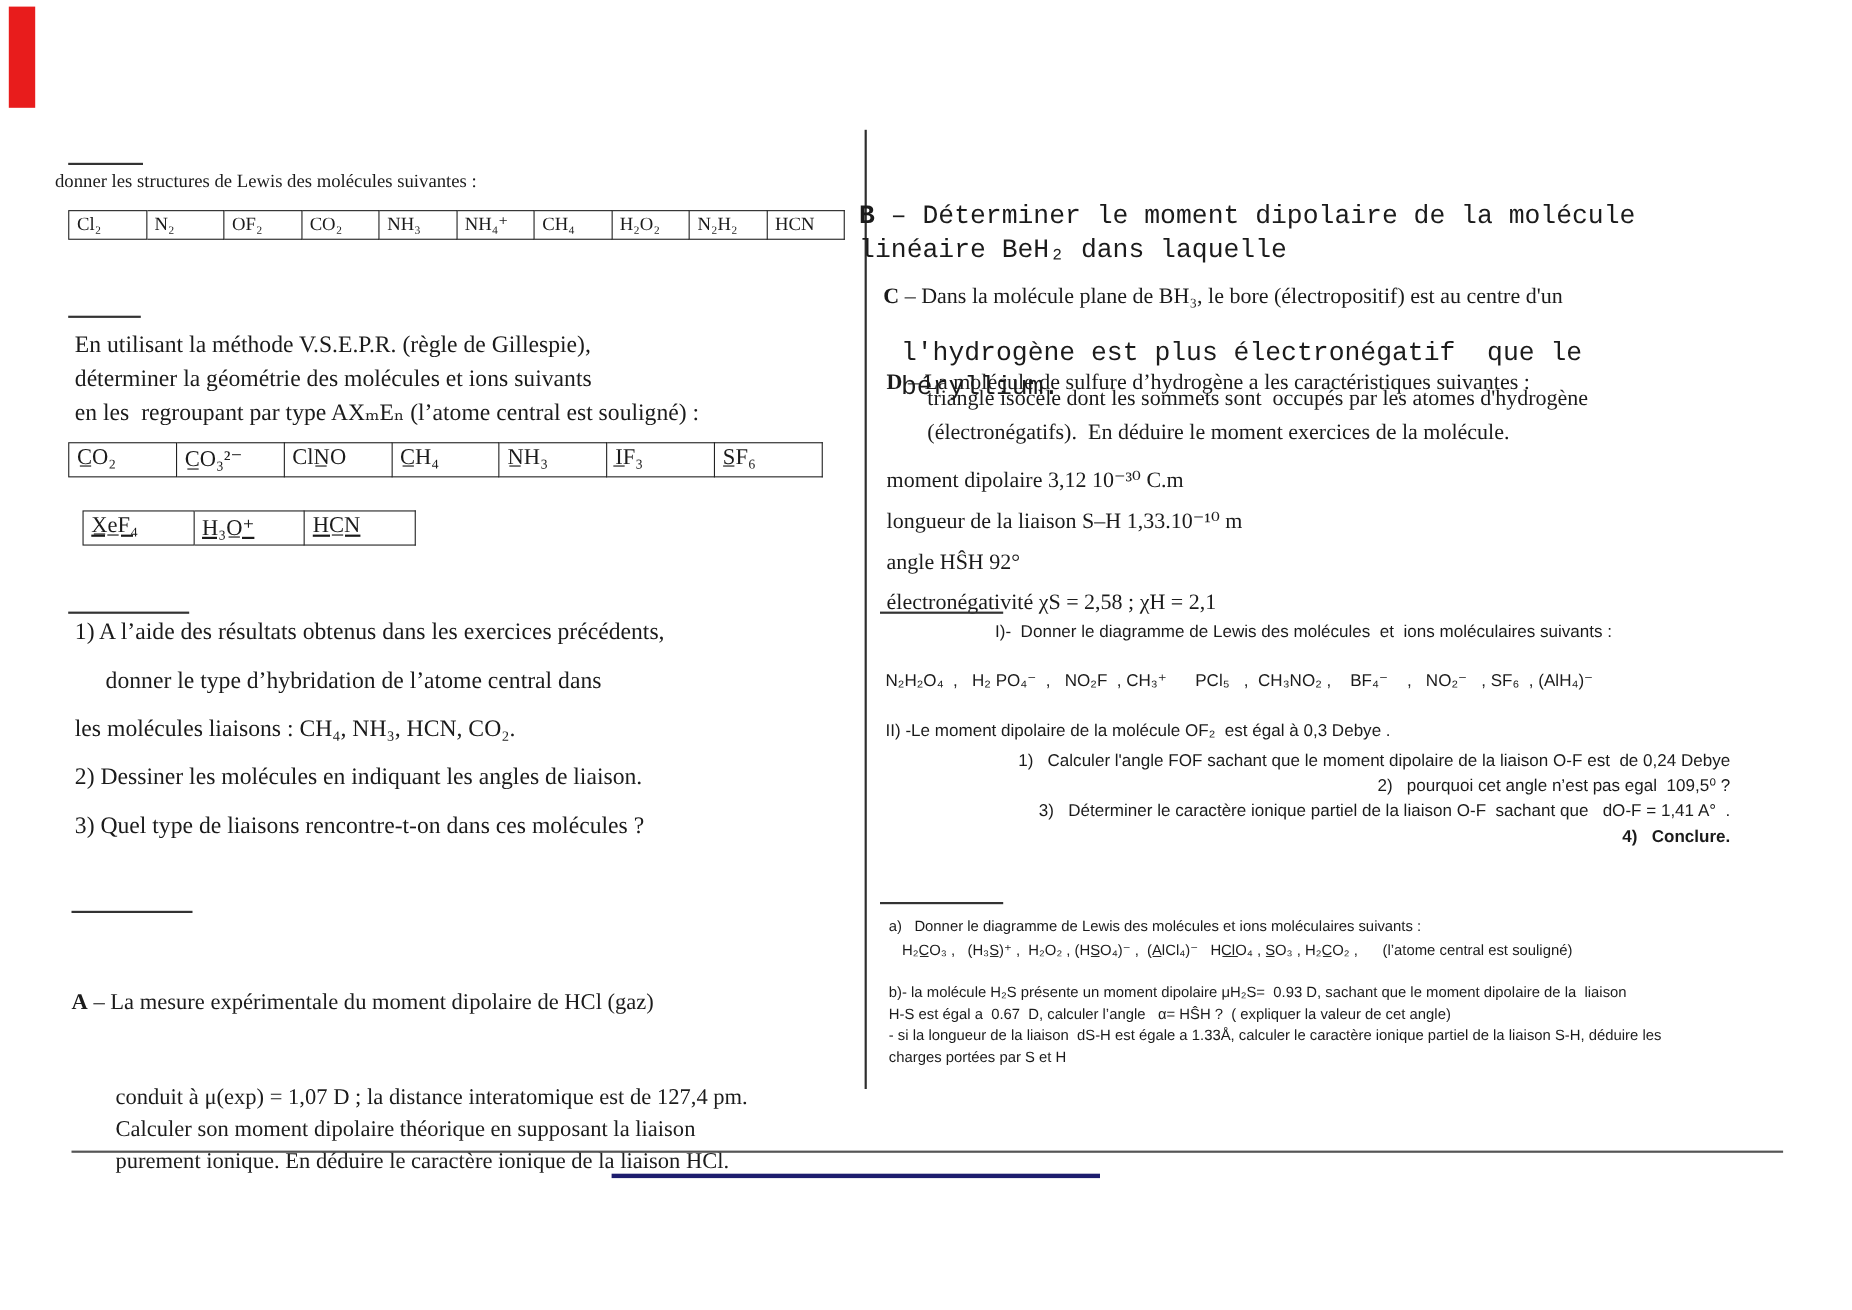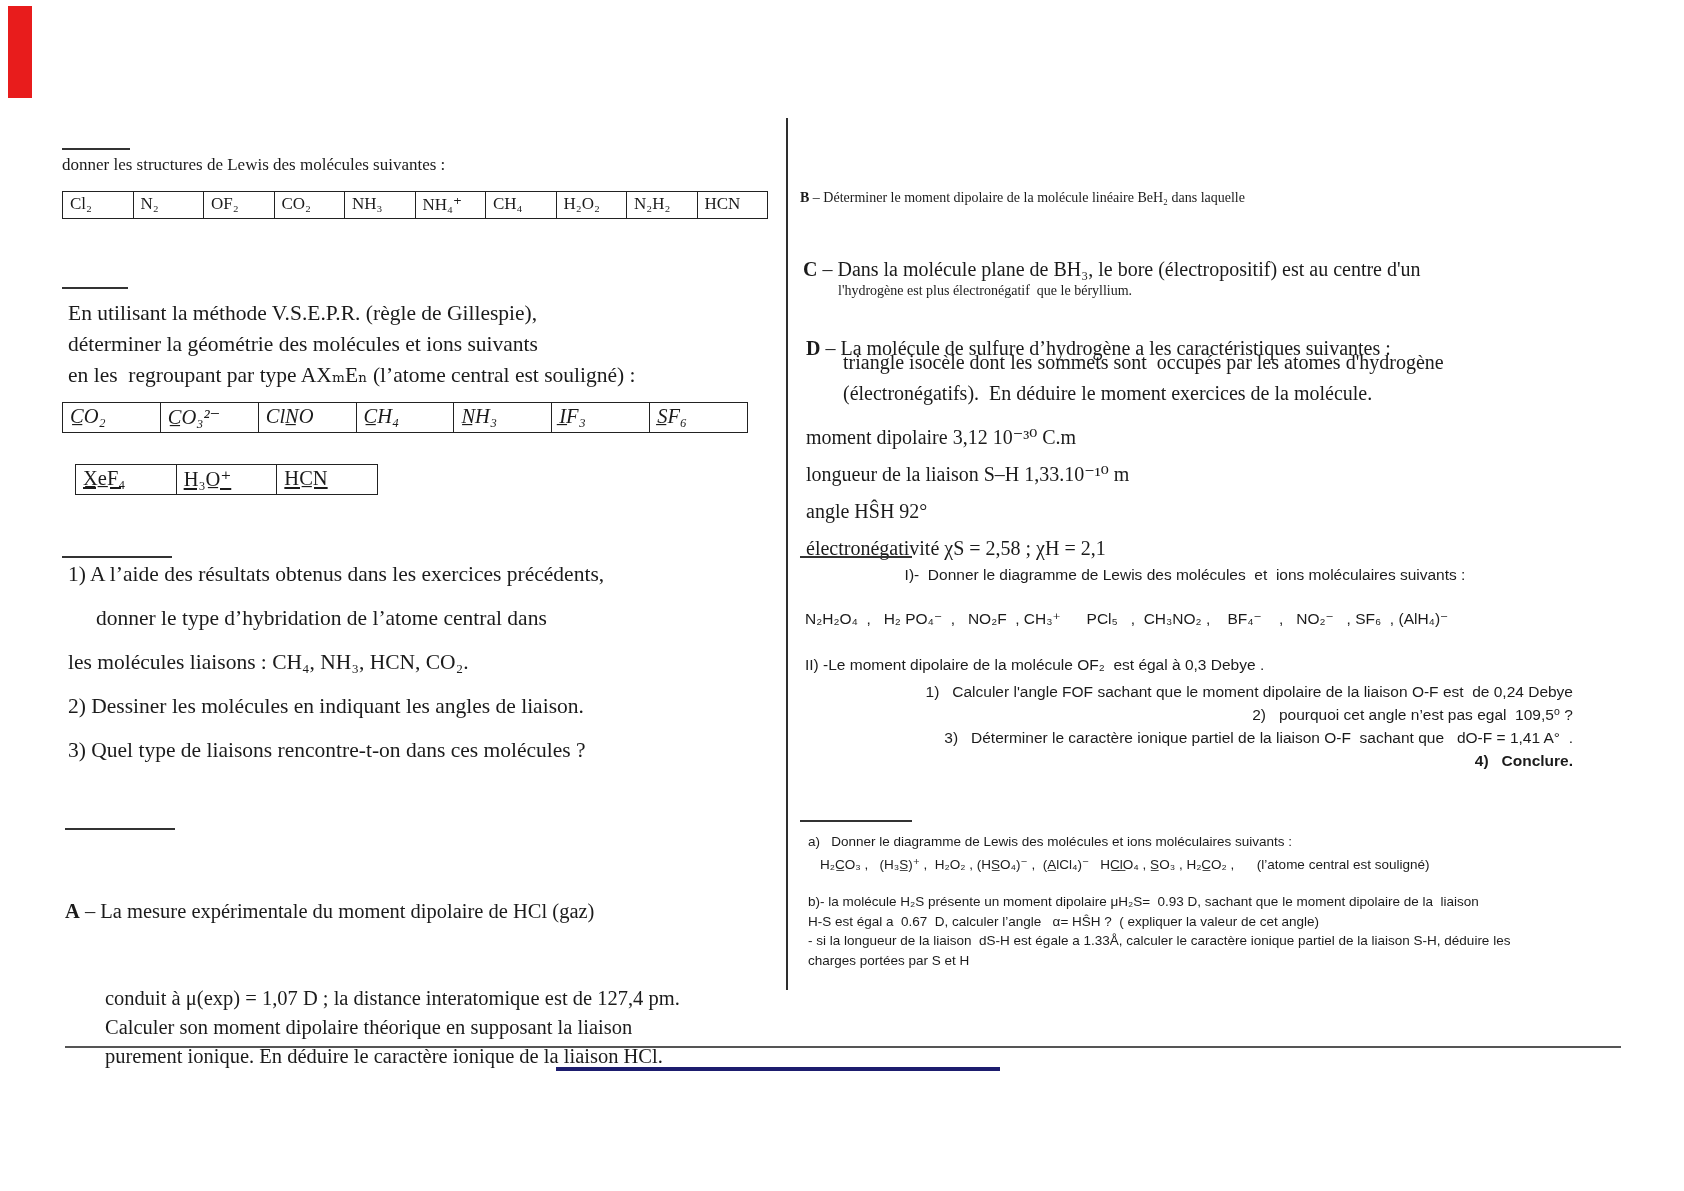--- a/index.html
+++ b/index.html
@@ -9,40 +9,40 @@
   }
   .abs { position:absolute; white-space:pre-wrap; }
   .serif { font-family:"Liberation Serif","DejaVu Serif","DejaVu Sans",serif; }
   .sans  { font-family:"Liberation Sans","DejaVu Sans",sans-serif; }
 
   .red-mark { position:absolute; left:8px; top:6px; width:24px; height:92px; background:#e81c1c; }
   .vdivider { position:absolute; left:786px; top:118px; height:872px; width:0; border-left:2px solid #2e2e2e; }
   .rule { position:absolute; height:0; border-top:2px solid #333; }
 
   
-  .intro { left:62px; top:155px; font-size:17px; }
+  .intro { left:50px; top:155px; font-size:17px; }
   .table { display:flex; }
   .table .cell { border:1px solid #222; border-left:none; padding:2px 7px 3px; box-sizing:border-box; }
   .table .cell:first-child { border-left:1px solid #222; }
   .lewis-table { left:62px; top:191px; width:706px; font-size:17px; }
   .lewis-table .cell { flex:1; }
   .vsepr-par { left:68px; top:298px; font-size:21.5px; line-height:31px; width:720px; }
-  .vsepr-t1 { left:62px; top:402px; width:686px; font-size:20.5px;font-style:italic; }
+  .vsepr-t1 { left:62px; top:402px; width:686px; font-size:20.5px; }
   .vsepr-t1 .cell { flex:1; }
   .vsepr-t2 { left:75px; top:464px; width:303px; font-size:20.5px;text-decoration:underline; }
   .vsepr-t2 .cell { flex:1; }
   .hyb { left:68px; top:562px; font-size:21.5px; width:720px; }
   .hyb div { line-height:25px; margin-bottom:19px; }
   .hyb div:nth-child(2) { margin-left:28px; }
   .para .lbl { font-weight:bold; }
   .exA { left:65px; top:839px; font-size:20.5px; line-height:29px; width:720px; }
   .exA .cont div { margin-left:40px; }
 
   
-  .exB { left:800px; top:120px; font-size:14px; line-height:31px; width:720px; }
+  .exB { left:781px; top:120px; font-size:24px; line-height:31px; width:720px;font-family:Liberation Mono, monospace; }
   .exB .cont div { margin-left:38px; }
   .exC { left:803px; top:192px; font-size:20px; line-height:31px; width:720px; }
   .exC .cont div { margin-left:40px; }
   .exD { left:806px; top:283px; font-size:20px; line-height:26px; width:740px; }
   .exD .cont div { margin-top:11px; }
 
   .sec1t { left:805px; top:566px; font-size:15.5px; width:760px;text-align:center; }
   .sec1f { left:805px; top:610px; font-size:15.5px; width:760px; }
   .sec2t { left:805px; top:656px; font-size:15.5px; width:760px; }
   .sec2items { left:833px; top:680px; font-size:15.5px; width:740px;text-align:right; }

